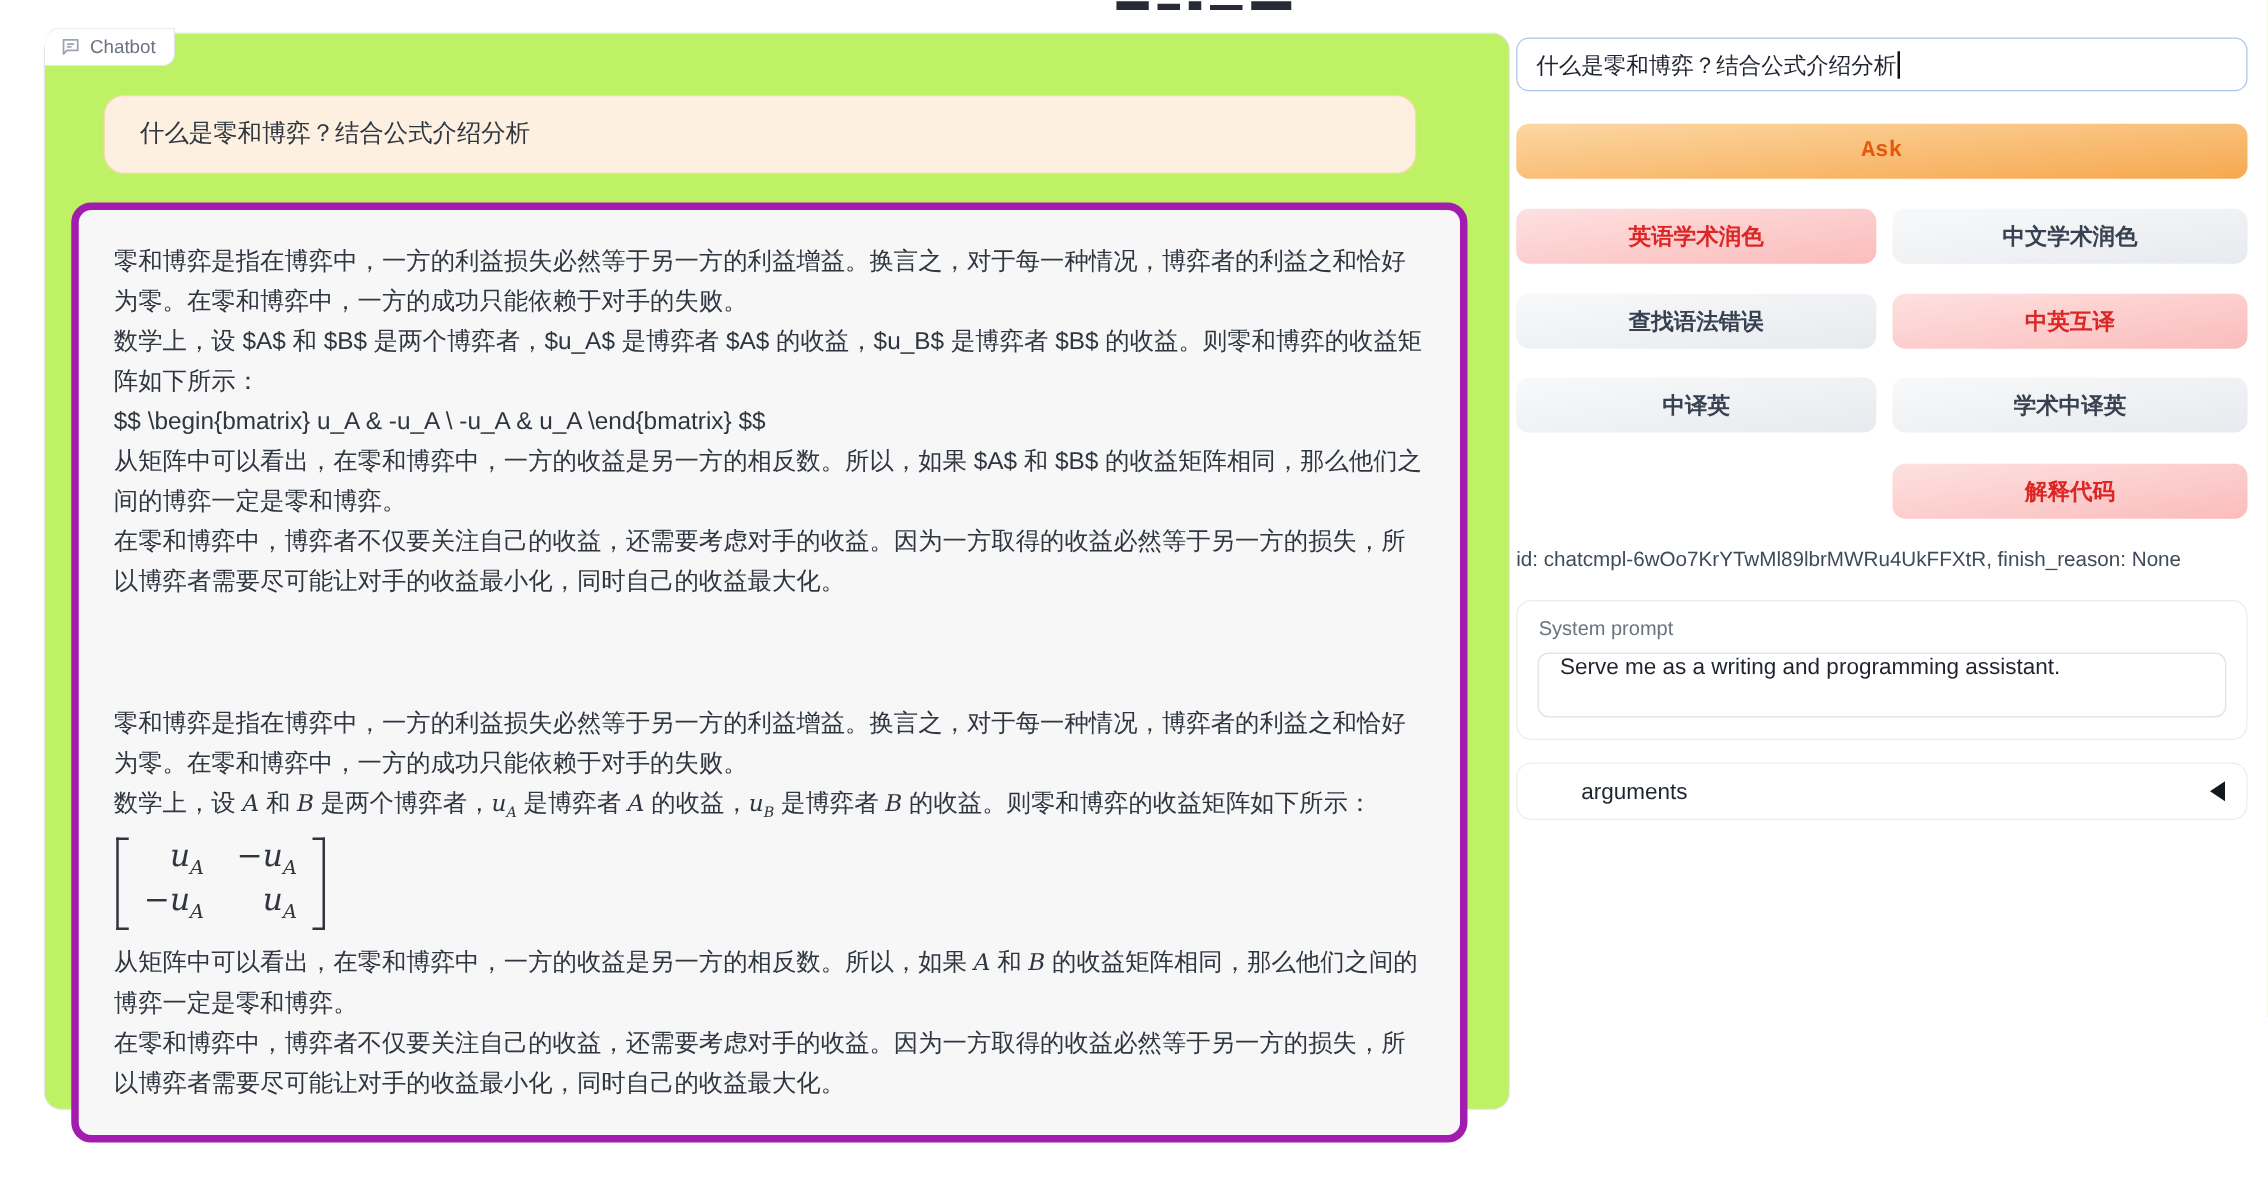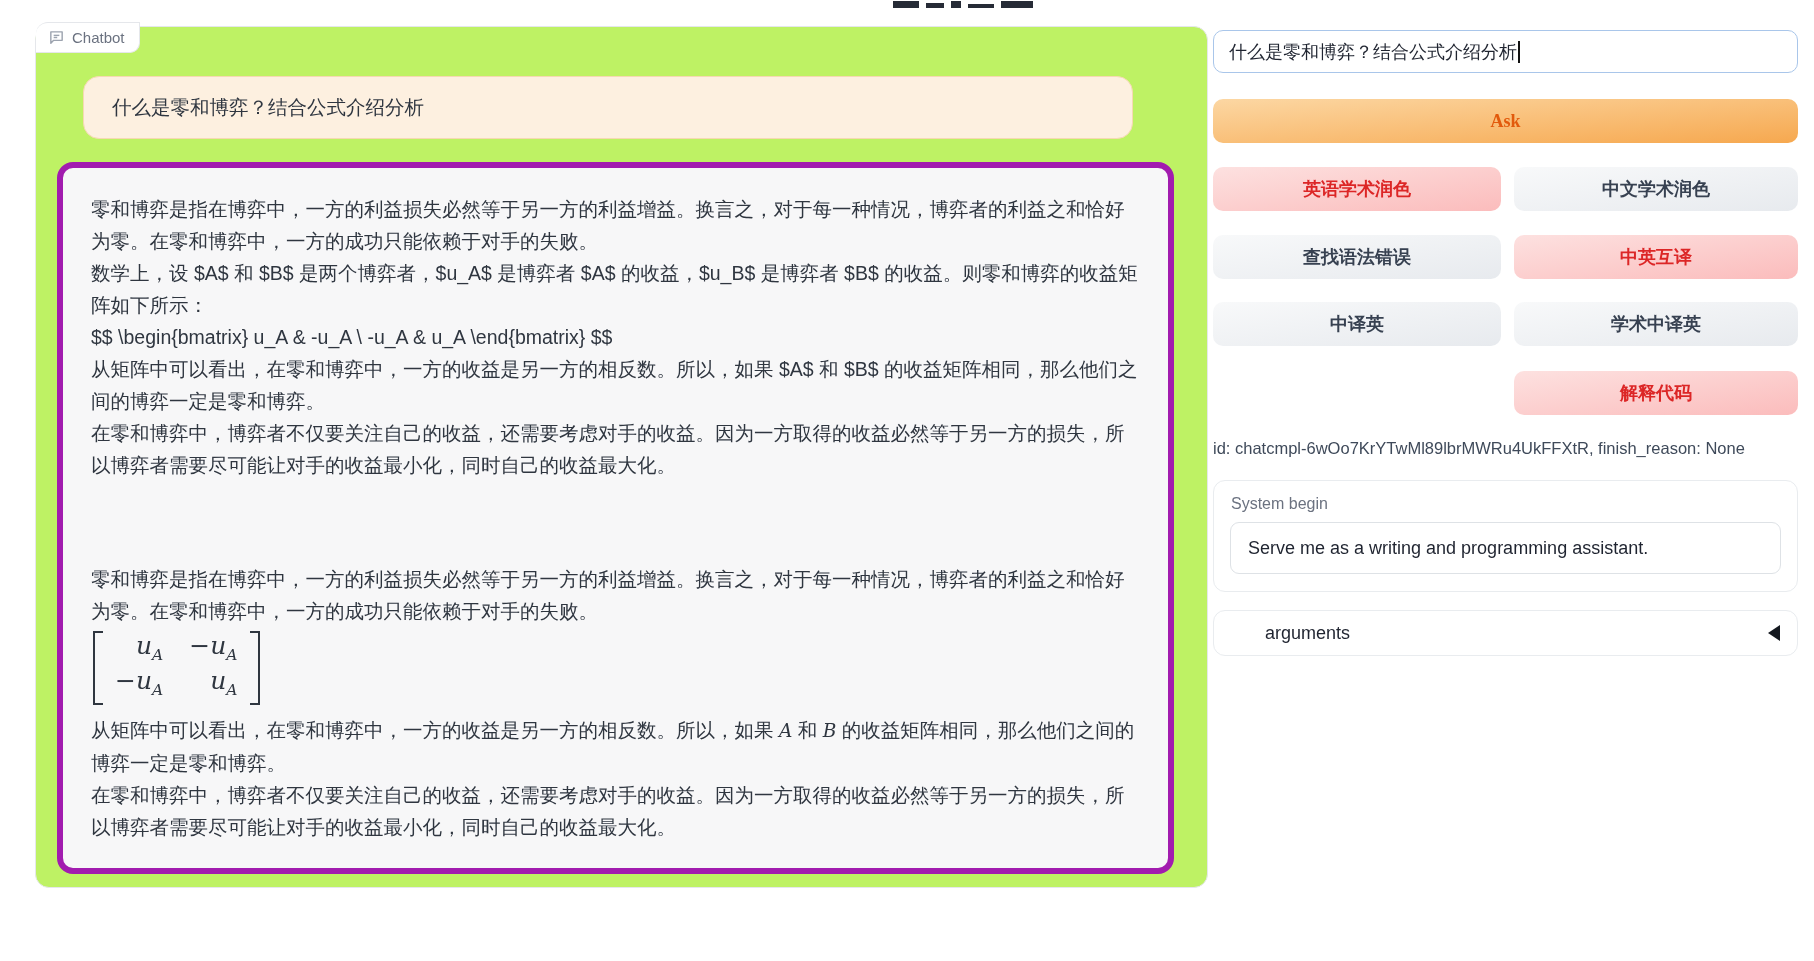--- a/index.html
+++ b/index.html
@@ -39,37 +39,37 @@
   .m-grid{display:grid;grid-template-columns:auto auto;column-gap:26px;row-gap:0;
           padding:2px 12px;line-height:26px;font-size:25px;text-align:right;}
 
   
   .prompt-box{position:absolute;left:1213px;top:30px;width:585px;height:43px;box-sizing:border-box;
               background:#fff;border:1px solid #a9c6ea;border-radius:10px;display:flex;
               align-items:center;padding:0 15px;font-size:18px;color:#1f2430;}
   .caret{display:inline-block;width:1.5px;height:22px;background:#111;margin-left:1px;}
 
   .btn{position:absolute;box-sizing:border-box;height:44px;border:none;border-radius:10px;
-       display:flex;align-items:center;justify-content:center;font-family:Liberation Serif, serif;
+       display:flex;align-items:center;justify-content:center;font-family:Liberation Mono, monospace;
        font-size:18px;font-weight:700;cursor:pointer;}
   .btn-ask{left:1213px;top:99px;width:585px;background:linear-gradient(to bottom right,#fcd7a3,#f6a84f);
            color:#e25a0c;}
   .btn-gray{background:linear-gradient(to bottom right,#f8f9fa,#e7eaee);color:#374151;}
   .btn-pink{background:linear-gradient(to bottom right,#fde1e0,#fbbcbc);color:#dc2626;}
   .col-l{left:1213px;width:288px;}
   .col-r{left:1514px;width:284px;}
   .row-1{top:167px;} .row-2{top:235px;} .row-3{top:302px;} .row-4{top:371px;}
 
   .status-line{position:absolute;left:1213px;top:439px;width:585px;font-size:16.5px;color:#3f4a5a;}
 
   .sys-card{position:absolute;left:1213px;top:480px;width:585px;height:112px;box-sizing:border-box;
             background:#fff;border:1px solid #e9ecef;border-radius:12px;}
   .sys-label{margin:14px 0 0 17px;font-size:16px;color:#6b7280;}
   .sys-input{margin:9px 16px 0 16px;height:52px;box-sizing:border-box;border:1px solid #dee2e6;
-             border-radius:9px;display:flex;align-items:center;padding:0 17px;font-size:18px;color:#1f2430;
+             border-radius:9px;display:flex;padding:0 17px;font-size:18px;color:#1f2430;
              background:#fff;}
 
   .accordion{position:absolute;left:1213px;top:610px;width:585px;height:46px;box-sizing:border-box;
              background:#fff;border:1px solid #e9ecef;border-radius:12px;display:flex;align-items:center;
              justify-content:space-between;padding:0 17px;cursor:pointer;}
   .accordion .acc-label{font-size:18px;color:#1f2430;margin-left:34px;}
   .acc-arrow{width:0;height:0;border-top:8px solid transparent;border-bottom:8px solid transparent;
              border-right:12px solid #14181f;}
 </style>
 </head>
@@ -104,20 +104,21 @@
     <div class="msg-bot">
       <p>零和博弈是指在博弈中，一方的利益损失必然等于另一方的利益增益。换言之，对于每一种情况，博弈者的利益之和恰好为零。在零和博弈中，一方的成功只能依赖于对手的失败。</p>
       <p>数学上，设 $A$ 和 $B$ 是两个博弈者，$u_A$ 是博弈者 $A$ 的收益，$u_B$ 是博弈者 $B$ 的收益。则零和博弈的收益矩阵如下所示：</p>
       <p>$$ \begin{bmatrix} u_A &amp; -u_A \ -u_A &amp; u_A \end{bmatrix} $$</p>
       <p>从矩阵中可以看出，在零和博弈中，一方的收益是另一方的相反数。所以，如果 $A$ 和 $B$ 的收益矩阵相同，那么他们之间的博弈一定是零和博弈。</p>
       <p>在零和博弈中，博弈者不仅要关注自己的收益，还需要考虑对手的收益。因为一方取得的收益必然等于另一方的损失，所以博弈者需要尽可能让对手的收益最小化，同时自己的收益最大化。</p>
 
       <div class="block-gap"></div>
 
       <p>零和博弈是指在博弈中，一方的利益损失必然等于另一方的利益增益。换言之，对于每一种情况，博弈者的利益之和恰好为零。在零和博弈中，一方的成功只能依赖于对手的失败。</p>
+      <p><span>数学上，设 </span><span class="mi">A</span><span> 和 </span><span class="mi">B</span><span> 是两个博弈者，</span><span class="mi">u<sub>A</sub></span><span> 是博弈者 </span><span class="mi">A</span><span> 的收益，</span><span class="mi">u<sub>B</sub></span><span> 是博弈者 </span><span class="mi">B</span><span> 的收益。则零和博弈的收益矩阵如下所示：</span></p>
       <div>
         <span class="matrix">
           <span class="brk l"></span>
           <span class="m-grid mi">
               <span>u<sub>A</sub></span>
               <span>−u<sub>A</sub></span>
               <span>−u<sub>A</sub></span>
               <span>u<sub>A</sub></span>
             </span>
           <span class="brk r"></span>
@@ -155,21 +156,21 @@
   <button class="btn btn-gray col-r row-3">
     <span>学术中译英</span>
     </button>
   <button class="btn btn-pink col-r row-4">
     <span>解释代码</span>
     </button>
 
   <div class="status-line">id: chatcmpl-6wOo7KrYTwMl89lbrMWRu4UkFFXtR, finish_reason: None</div>
 
   <div class="sys-card">
-    <div class="sys-label">System begin</div>
+    <div class="sys-label">System prompt</div>
     <div class="sys-input">
       <span>Serve me as a writing and programming assistant.</span>
     </div>
   </div>
 
   <div class="accordion">
     <span class="acc-label">arguments</span>
     <span class="acc-arrow"></span>
   </div>
 

